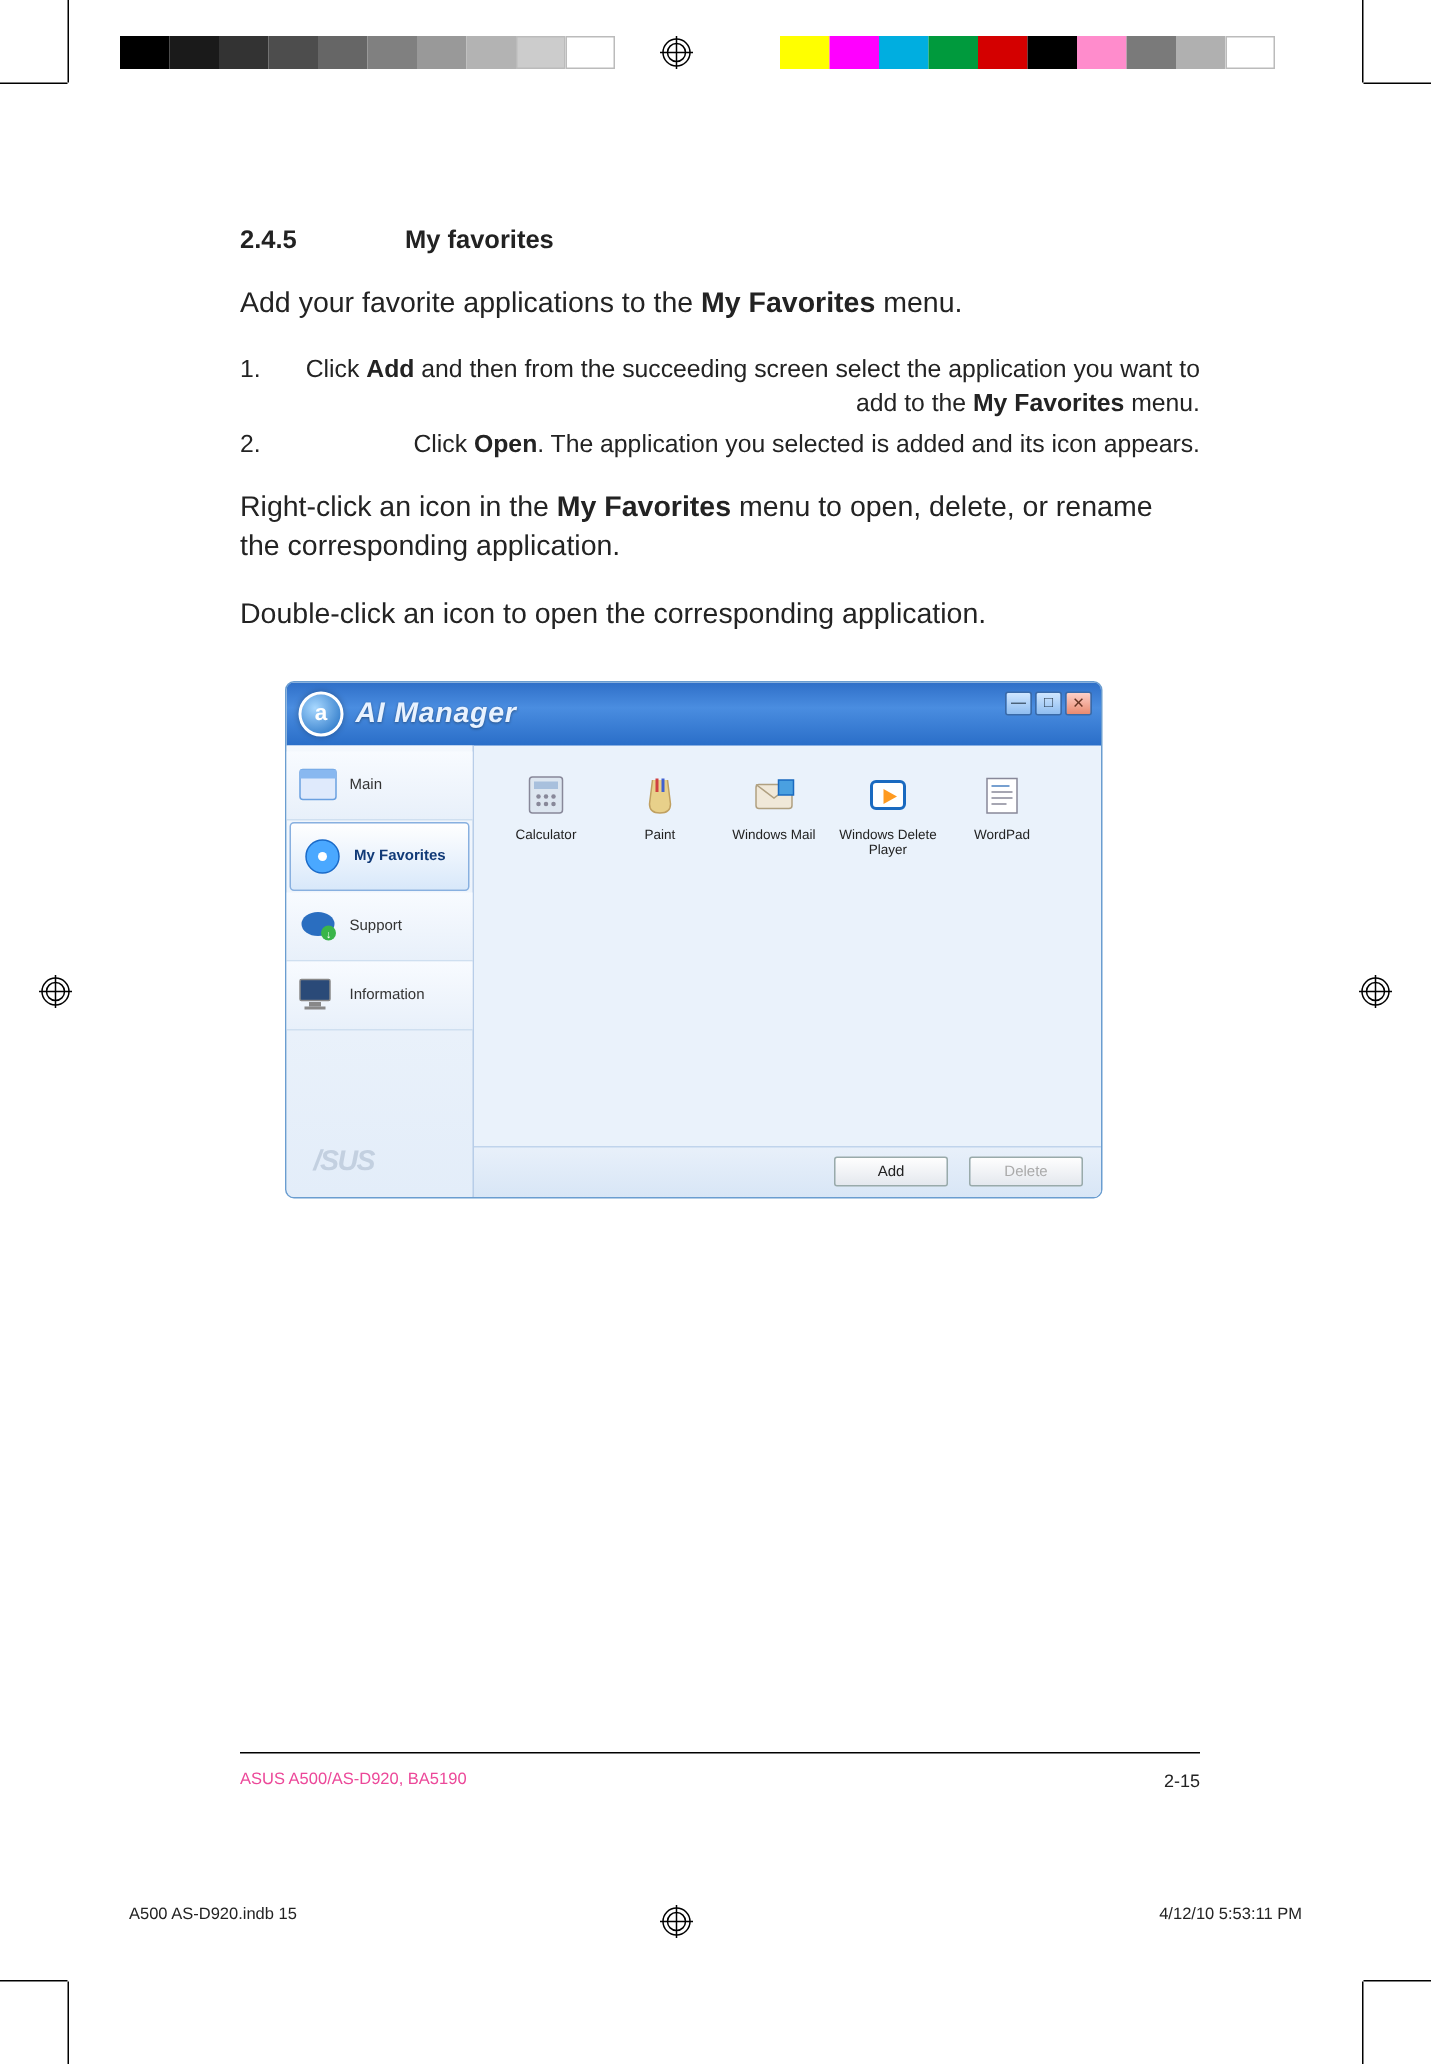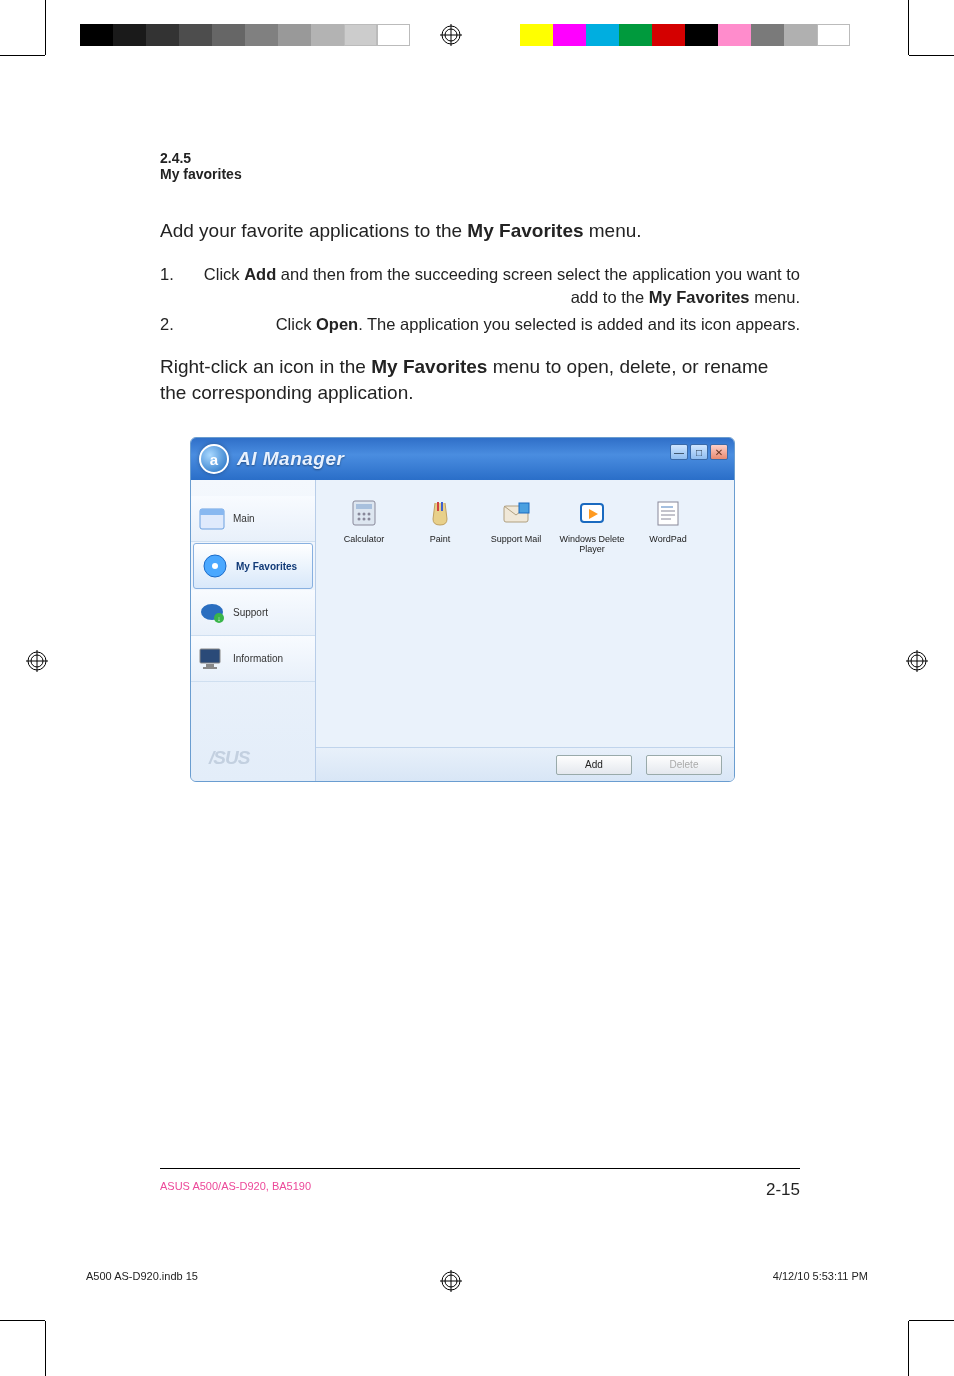--- a/index.html
+++ b/index.html
@@ -32,21 +32,21 @@
   .reg-mark { position:absolute; width:22px; height:22px; }
   .reg-mark svg { width:100%; height:100%; }
 
   
   .page {
     position:absolute;
     top:150px;
     left:160px;
     width:640px;
   }
-  .heading { font-size:14px; font-weight:bold; margin-bottom:36px; display:flex;flex-direction:column; }
+  .heading { font-size:17px; font-weight:bold; margin-bottom:20px; display:flex; }
   .heading .num { width:110px; }
   .body-p { font-size:19px; line-height:1.4; margin-bottom:18px; color:#232323; }
   .body-p b { font-weight:bold; }
   ol.steps { margin:0 0 18px 0; padding:0; list-style:none; font-size:16.5px; line-height:1.4; color:#232323; }
   ol.steps li { display:flex; margin-bottom:4px; }
   ol.steps li .n { width:35px; flex:none; }
   ol.steps li .t { flex:1;text-align:right; }
 
   
   .app-window {
@@ -95,21 +95,21 @@
     display:flex; align-items:center; justify-content:center;
     font-size:10px; color:#234;
   }
   .win-btn.close { background:linear-gradient(#ffd0c8,#e88a70); color:#632; }
 
   .window-body { display:flex; height:calc(100% - 42px); }
   .sidebar {
     width:125px;
     background:linear-gradient(#f4f8fd,#e3edf9);
     border-right:1px solid #b8cde8;
-    padding-top:16px;
+    padding-top:4px;
     position:relative;
   }
   .side-item {
     height:46px;
     border-bottom:1px solid #cfdff0;
     display:flex;
     align-items:center;
     padding-left:6px;
     font-size:10px;
     color:#333;
@@ -193,21 +193,21 @@
     position:absolute;
     left:160px;
     top:1180px;
     font-size:11px;
     color:#ec4899;
   }
   .page-num {
     position:absolute;
     right:154px;
     top:1180px;
-    font-size:17px;
+    font-size:12px;
     color:#232323;
   }
   .indb-line {
     position:absolute;
     left:86px; right:86px;
     top:1270px;
     display:flex;
     justify-content:space-between;
     font-size:11px;
     color:#232323;
@@ -308,20 +308,21 @@
       <span class="t">
         <span>Click </span><b>Open</b><span>. The application you selected is added and its icon appears.</span>
       </span>
     </li>
   </ol>
 
   <p class="body-p">
     <span>Right-click an icon in the </span><b>My Favorites</b><span> menu to open, delete, or rename the corresponding application.</span>
   </p>
 
+  <p class="body-p">Double-click an icon to open the corresponding application.</p>
 
   <div class="app-window">
     <div class="title-bar">
       <div class="logo-circle">
           <span>a</span>
         </div>
       <div class="app-title">AI Manager</div>
       <div class="win-btns">
         <div class="win-btn">—</div>
         <div class="win-btn">□</div>
@@ -403,21 +404,21 @@
           </div>
 
           <div class="fav-item">
             <div class="fav-icon">
               <svg width="30" height="28">
                   <rect x="3" y="7" width="24" height="16" rx="2" fill="#f0e8d8" stroke="#b0a080"></rect>
                   <path d="M3 7 L15 16 L27 7" fill="none" stroke="#b0a080"></path>
                   <rect x="18" y="4" width="10" height="10" fill="#4aa0e0" stroke="#1a6ac0"></rect>
                 </svg>
             </div>
-            <span>Support Mail</span>
+            <span>Windows Mail</span>
           </div>
 
           <div class="fav-item">
             <div class="fav-icon">
               <svg width="30" height="28">
                   <rect x="4" y="5" width="22" height="18" rx="3" fill="#fff" stroke="#1a6ac0" stroke-width="2"></rect>
                   <polygon points="12,10 12,20 21,15" fill="#ff9a20"></polygon>
                 </svg>
             </div>
             <span>Windows Delete Player</span>

